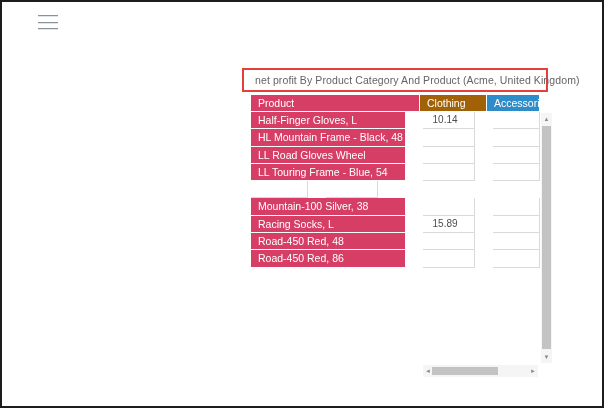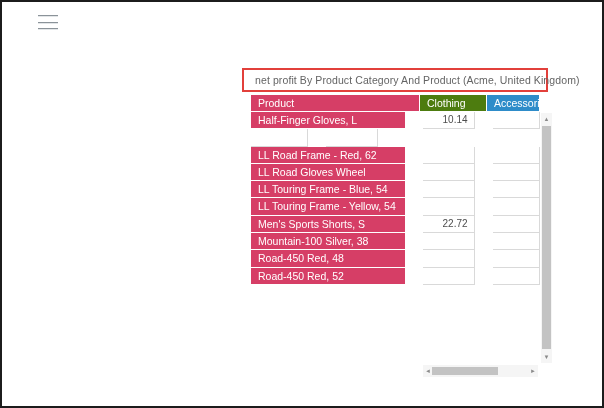--- a/index.html
+++ b/index.html
@@ -43,40 +43,40 @@
 
   
   .pivot { position: absolute; left: 249px; top: 93px; width: 289px; }
   .header-row { display: flex; height: 17px; }
   .hcell {
     color: #ffffff; font-size: 10.5px; line-height: 16px;
     padding-left: 7px; white-space: nowrap; overflow: hidden;
     border-bottom: 1px solid #ffffff;
   }
   .hcell.product { width: 169px; background: #d63e66; border-right: 1px solid #ffffff; }
-  .hcell.cat1    { width: 67px;  background: #4d7c0f; border-right: 1px solid #ffffff; }
+  .hcell.cat1    { width: 67px;  background: #a16207; border-right: 1px solid #ffffff; }
   .hcell.cat2    { width: 52px;  background: #2e8cc9; }
 
   .rows-clip { height: 252px; overflow: hidden; }
   .row { display: flex; height: 17.3px; gap: 18px; }
   .cell-product {
     width: 170px; background: #d63e66; color: #ffffff;
     font-size: 10.5px; line-height: 16px; padding-left: 7px;
     border-bottom: 1px solid #ffffff;
     white-space: nowrap; overflow: hidden;
   }
   .cell-val {
     background: #ffffff; color: #4d4d4d;
     font-size: 10px; line-height: 16px; text-align: right;
     padding-right: 6px;
     border-bottom: 1px solid #d9d9d9;
     border-right: 1px solid #d9d9d9;
     white-space: nowrap; overflow: hidden;
   }
-  .cell-val.c1 { width: 57px; }
+  .cell-val.c1 { width: 57px; text-align: center; }
   .cell-val.c2 { width: 52px; }
 
   
   .vscroll {
     position: absolute; left: 539px; top: 111px;
     width: 11px; height: 250px; background: #f5f5f5;
   }
   .vscroll .arrow {
     position: absolute; left: 0; width: 11px; height: 12px;
     font-size: 6px; color: #8a8a8a; text-align: center; line-height: 12px;
@@ -126,72 +126,67 @@
     </div>
     <div class="rows-clip">
   <div class="row">
     <div class="cell-product">Half-Finger Gloves, L</div>
     <div class="cell-val c1">10.14</div>
     <div class="cell-val c2"></div>
   </div>
 
 
   <div class="row">
-    <div class="cell-val c1"></div>
-    <div class="cell-val c2"></div>
-  </div>
-
-
-
-  <div class="row">
-    <div class="cell-product">LL Road Frame - Red, 62</div>
-    <div class="cell-val c1"></div>
-    <div class="cell-val c2"></div>
-  </div>
+    <div class="cell-product">HL Mountain Frame - Black, 48</div>
+    <div class="cell-val c1"></div>
+    <div class="cell-val c2"></div>
+  </div>
+
+
+
 
   <div class="row">
     <div class="cell-product">LL Road Gloves Wheel</div>
     <div class="cell-val c1"></div>
     <div class="cell-val c2"></div>
   </div>
 
   <div class="row">
     <div class="cell-product">LL Touring Frame - Blue, 54</div>
     <div class="cell-val c1"></div>
     <div class="cell-val c2"></div>
   </div>
 
   <div class="row">
-    <div class="cell-product">LL Touring Frame - Yellow, 54</div>
-    <div class="cell-val c1"></div>
-    <div class="cell-val c2"></div>
-  </div>
-
-  <div class="row">
-    <div class="cell-product">Men's Sports Shorts, S</div>
-    <div class="cell-val c1">22.72</div>
-    <div class="cell-val c2"></div>
-  </div>
+    <div class="cell-val c1"></div>
+    <div class="cell-val c2"></div>
+  </div>
+
 
   <div class="row">
     <div class="cell-product">Mountain-100 Silver, 38</div>
     <div class="cell-val c1"></div>
     <div class="cell-val c2"></div>
   </div>
 
+  <div class="row">
+    <div class="cell-product">Racing Socks, L</div>
+    <div class="cell-val c1">15.89</div>
+    <div class="cell-val c2"></div>
+  </div>
 
 
   <div class="row">
     <div class="cell-product">Road-450 Red, 48</div>
     <div class="cell-val c1"></div>
     <div class="cell-val c2"></div>
   </div>
 
   <div class="row">
-    <div class="cell-product">Road-450 Red, 52</div>
+    <div class="cell-product">Road-450 Red, 86</div>
     <div class="cell-val c1"></div>
     <div class="cell-val c2"></div>
   </div>
 </div>
   </div>
 
   <div class="vscroll">
     <div class="arrow up">▲</div>
     <div class="thumb"></div>
     <div class="arrow down">▼</div>

